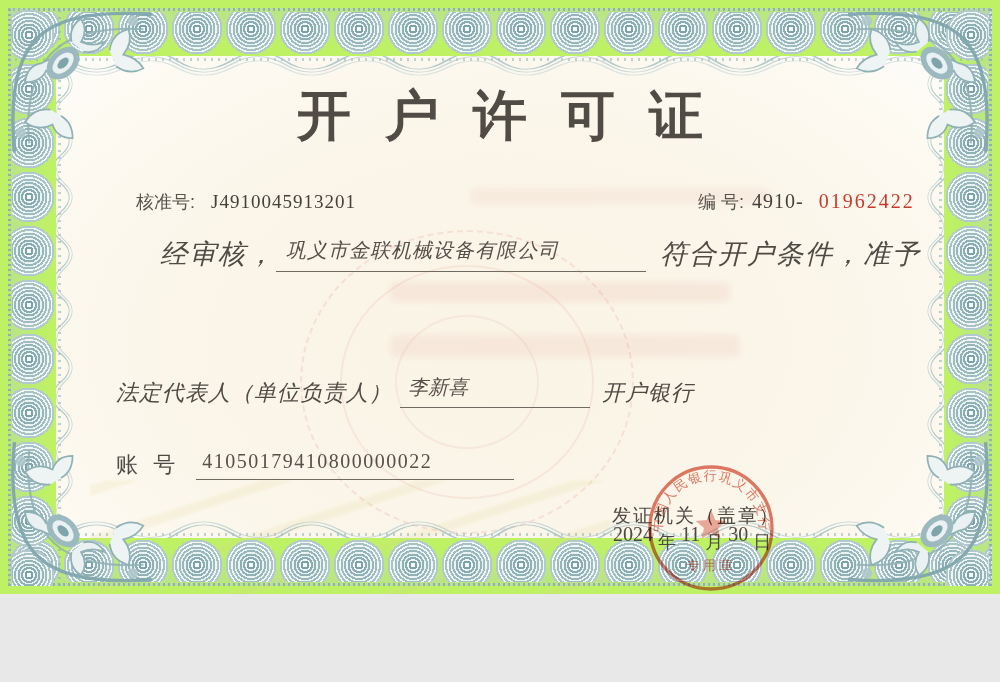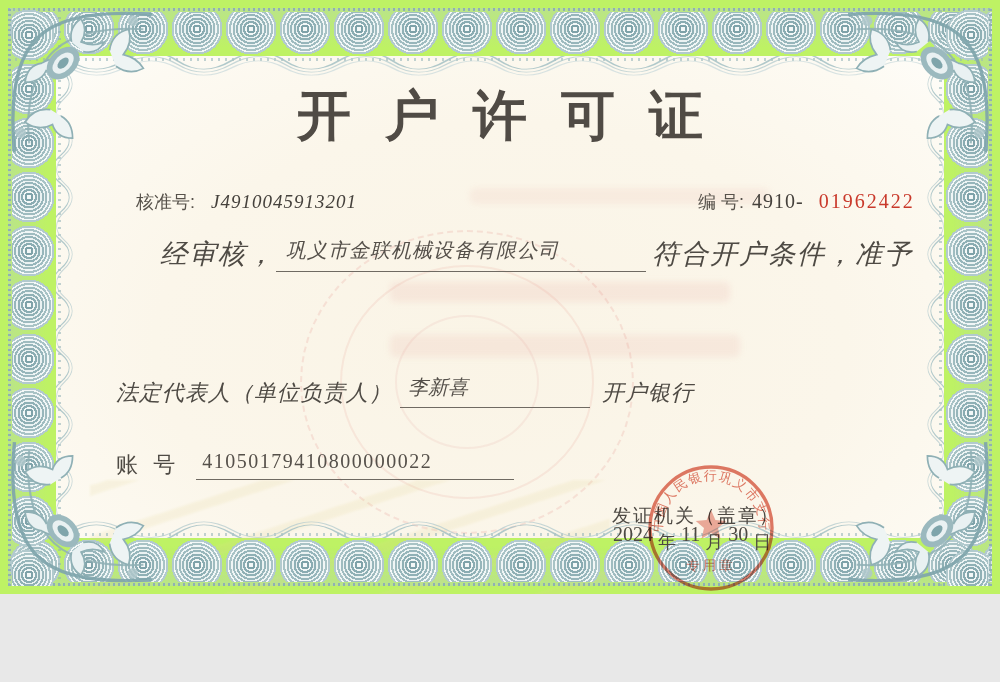--- a/index.html
+++ b/index.html
@@ -73,28 +73,28 @@
   
   .title{
     position:absolute;top:86px;left:0;width:100%;text-align:center;
     font-family:"DejaVu Serif","Liberation Serif",serif;
     font-size:54px;font-weight:bold;color:#504b45;
     letter-spacing:34px;text-indent:34px;line-height:1.1;
   }
   .meta-approval{position:absolute;left:116px;top:169px;font-size:18px;color:#57524b;white-space:pre;}
   .meta-serial{position:absolute;left:678px;top:169px;font-size:18px;color:#57524b;white-space:pre;}
   .num{font-family:"Liberation Serif","DejaVu Serif",serif;color:#45413c;letter-spacing:1px;}
-  .meta-approval .num{font-size:19px;margin-left:16px;font-style:italic;}
+  .meta-approval .num{font-size:19px;margin-left:16px;}
   .meta-serial .num{font-size:20px;margin-left:8px;}
   .num-red{font-family:"Liberation Serif","DejaVu Serif",serif;color:#c9392b;font-size:20px;letter-spacing:2px;margin-left:15px;}
   .line1{position:absolute;left:160px;top:236px;display:flex;align-items:flex-end;font-style:italic;}
   .big{font-size:27px;color:#4e4a44;letter-spacing:2px;white-space:pre;}
   .fill{border-bottom:1.5px solid #6f6a62;color:#55504a;}
   .company{width:356px;font-size:20px;padding:0 4px 7px 10px;letter-spacing:1px;}
-  .line1 .suffix{margin-left:6px;text-align:right;}
+  .line1 .suffix{margin-left:14px;text-align:right;}
   .line2{position:absolute;left:116px;top:293px;}
   .row3{position:absolute;left:116px;top:374px;display:flex;align-items:flex-end;font-style:italic;}
   .label{font-size:22px;color:#4e4a44;letter-spacing:1px;white-space:pre;}
   .rep-name{width:178px;font-size:20px;padding:0 4px 6px 8px;margin-left:8px;}
   .bank-label{margin-left:12px;}
   .bank-name{width:262px;font-size:20px;padding:0 4px 6px 6px;margin-left:8px;letter-spacing:1px;}
   .row4{position:absolute;left:116px;top:450px;display:flex;align-items:flex-end;}
   .acct{width:308px;font-size:20px;padding:0 4px 6px 6px;margin-left:20px;font-family:"Liberation Serif","DejaVu Serif",serif;letter-spacing:1.5px;}
   .issuer{position:absolute;left:612px;top:503px;font-size:19px;color:#4d4943;letter-spacing:2px;}
   .dateline{position:absolute;left:610px;top:528px;font-size:18px;color:#4d4943;}

